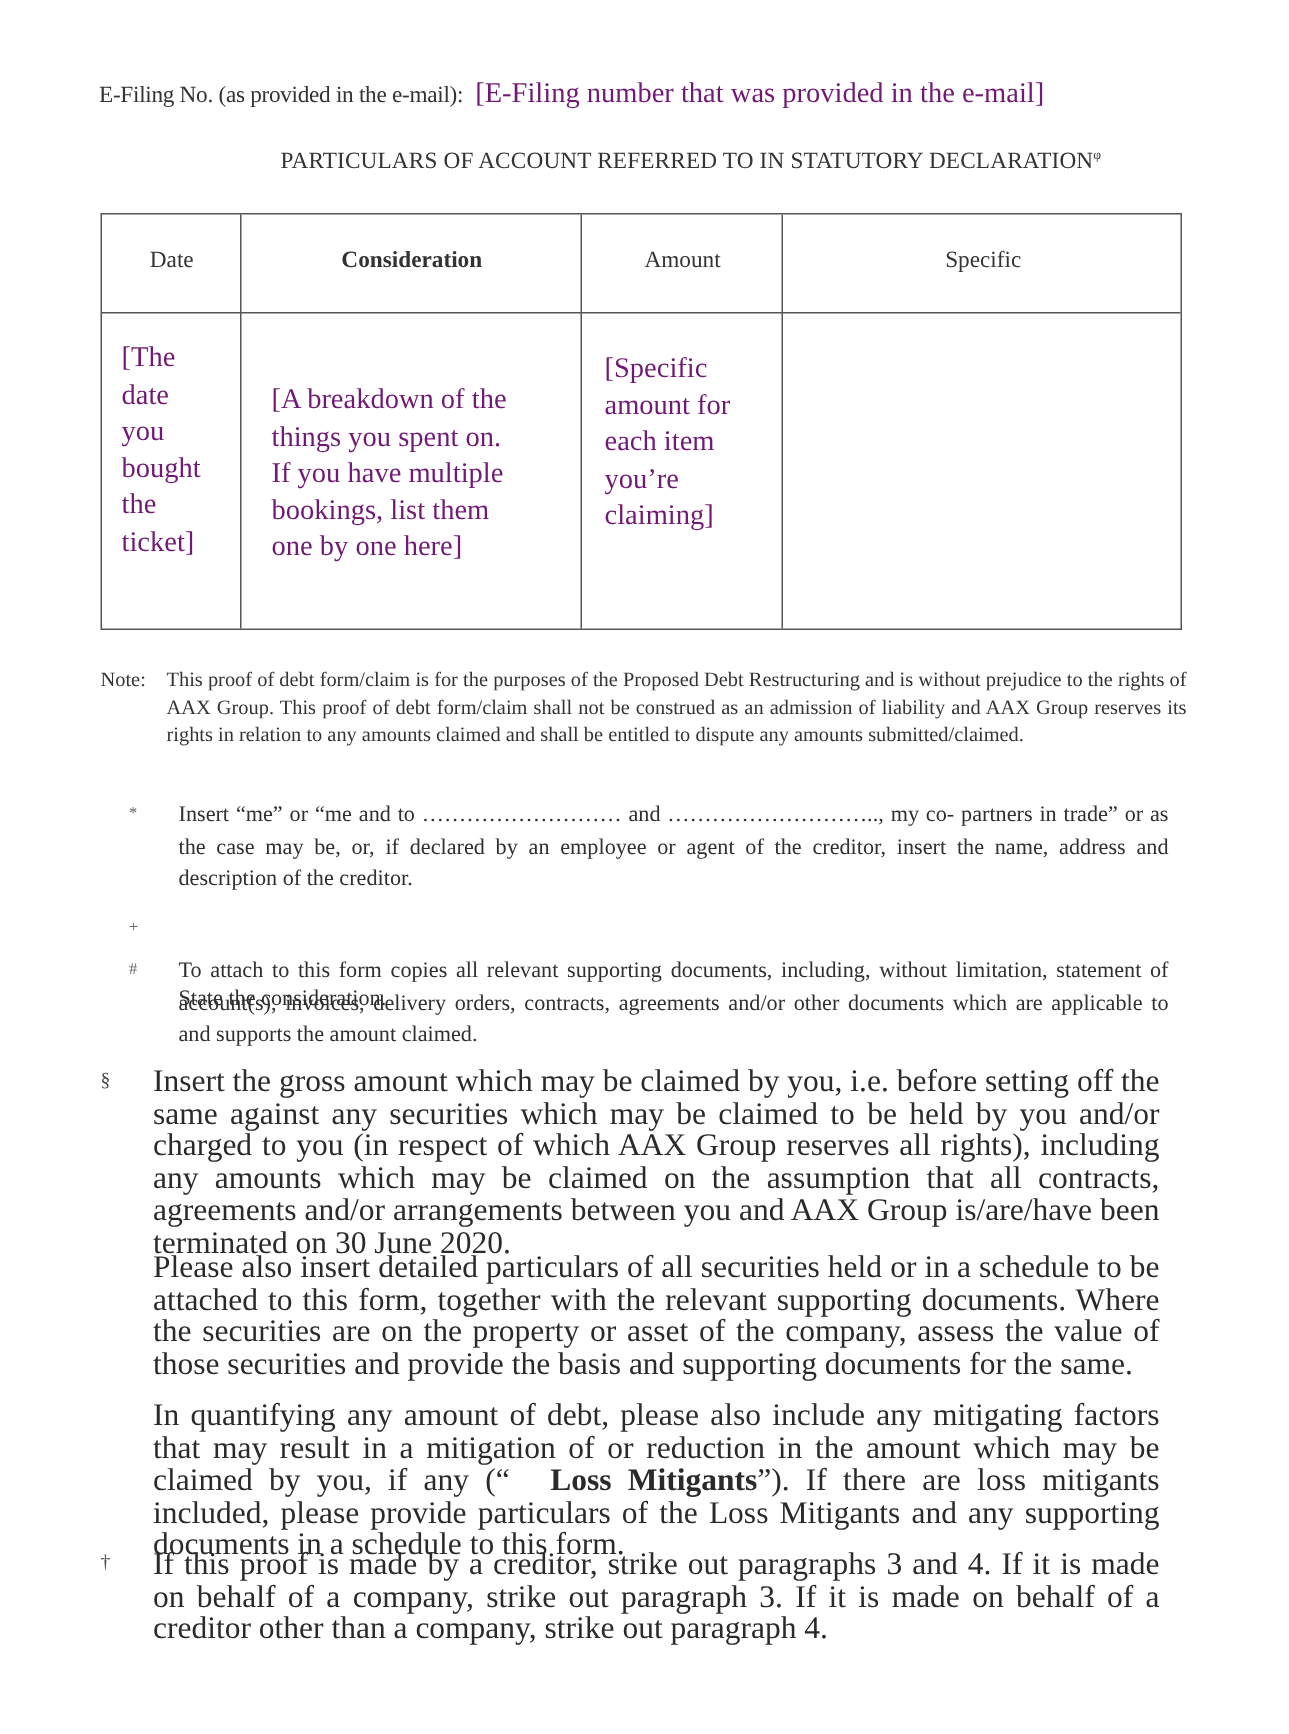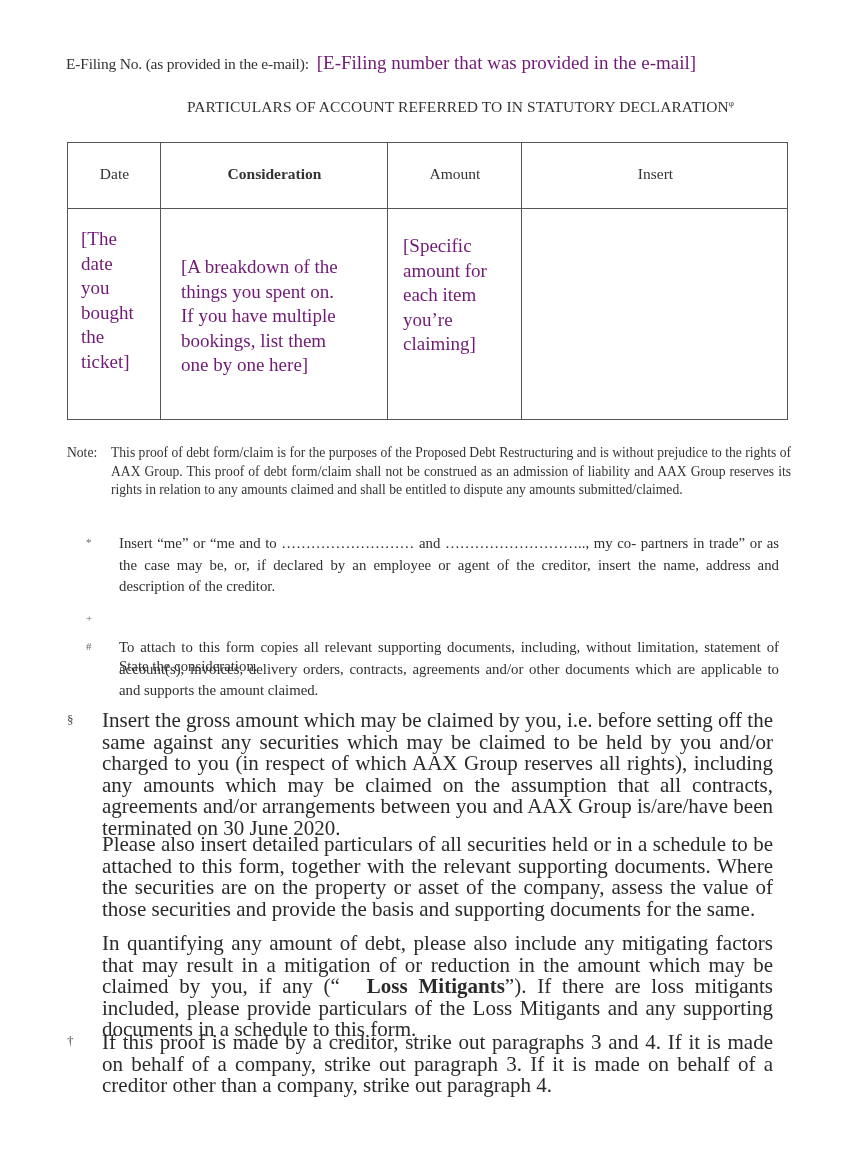--- a/index.html
+++ b/index.html
@@ -41,21 +41,21 @@
 
 <div class="abs title">
   <span>PARTICULARS OF ACCOUNT REFERRED TO IN STATUTORY DECLARATION</span><sup>φ</sup>
 </div>
 
 <div class="abs tbl">
   <div class="hdr">
     <div class="hcell" style="left:0;width:93px;">Date</div>
     <div class="hcell" style="left:93px;width:227px;font-weight:bold;">Consideration</div>
     <div class="hcell" style="left:320px;width:134px;">Amount</div>
-    <div class="hcell" style="left:454px;width:267px;">Insert</div>
+    <div class="hcell" style="left:454px;width:267px;">Specific</div>
   </div>
   <div class="col-line" style="left:92px;"></div>
   <div class="col-line" style="left:319px;"></div>
   <div class="col-line" style="left:453px;"></div>
 
   <div class="bcell red" style="left:13px;top:84px;width:78px;">
     <div>[The</div>
     <div>date</div>
     <div>you</div>
     <div>bought</div>

